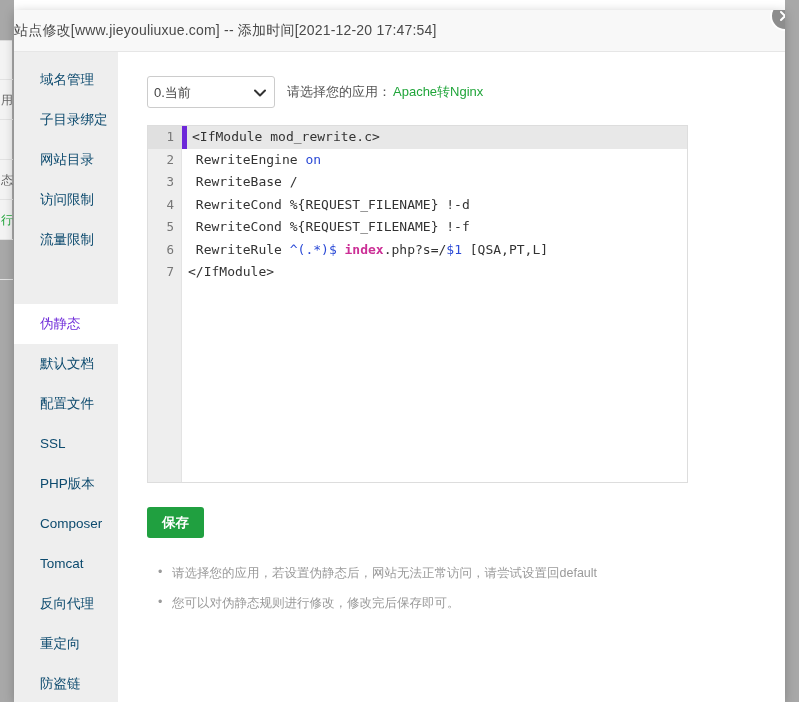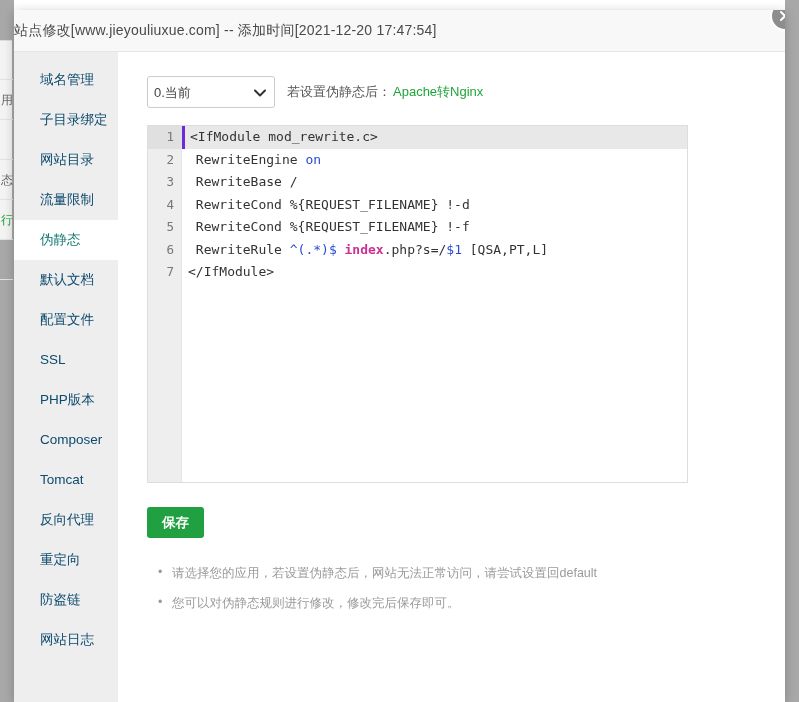--- a/index.html
+++ b/index.html
@@ -84,21 +84,21 @@
     background: #eeeeee;
     padding-top: 8px;
   }
   .side-item {
     height: 40px; line-height: 40px;
     padding-left: 26px;
     font-size: 13.5px; color: #0c4a6e;
     cursor: pointer; white-space: nowrap;
   }
   .side-item.active {
-    background: #ffffff; color: #0f766e;
+    background: #ffffff; color: #6d28d9; margin-top: 44px;
   }
 
   
   #content {
     flex: 1 1 auto;
     background: #ffffff;
     padding: 24px 0 0 0;
     position: relative;
   }
 
@@ -157,21 +157,21 @@
     text-align: right; padding-right: 8px;
     color: #777; font-size: 12.5px;
     position: relative; z-index: 2;
   }
   .code-line.active .ln { background: #e0e0e0; }
   .ctext {
     padding-left: 5px; white-space: pre;
     color: #333333; position: relative; z-index: 2;
     border-left: 1px solid transparent;
   }
-  .code-line.active .ctext { border-left: 3px solid #6d28d9; }
+  .code-line.active .ctext { border-left: 5px solid #6d28d9; }
   .tk-blue  { color: #2b4ad6; }
   .tk-pink  { color: #cc2f96; font-weight: bold; }
   .tk-plain { color: #333333; }
 
   
   #button-row {
     margin: 24px 0 0 29px;
     display: flex; gap: 12px;
   }
   .btn-green {
@@ -236,20 +236,21 @@
         <path d="M3 3 L11 11 M11 3 L3 11" stroke="#ffffff" stroke-width="2" stroke-linecap="round" fill="none"></path>
       </svg>
     </div>
 
     <div id="modal-body">
 
       <div id="sidebar">
           <div class="side-item"><span>域名管理</span></div>
           <div class="side-item"><span>子目录绑定</span></div>
           <div class="side-item"><span>网站目录</span></div>
+          <div class="side-item"><span>访问限制</span></div>
           <div class="side-item"><span>流量限制</span></div>
           <div class="side-item active"><span>伪静态</span></div>
           <div class="side-item"><span>默认文档</span></div>
           <div class="side-item"><span>配置文件</span></div>
           <div class="side-item"><span>SSL</span></div>
           <div class="side-item"><span>PHP版本</span></div>
           <div class="side-item"><span>Composer</span></div>
           <div class="side-item"><span>Tomcat</span></div>
           <div class="side-item"><span>反向代理</span></div>
           <div class="side-item"><span>重定向</span></div>
@@ -261,21 +262,21 @@
 
         <div id="toolbar-row">
           <span class="select-wrap">
             <select id="app-select"><option>0.当前</option></select>
             <span class="select-caret">
               <svg width="12" height="8" viewBox="0 0 12 8" aria-hidden="true">
                 <path d="M1 1.5 L6 6.5 L11 1.5" stroke="#333" stroke-width="2" fill="none" stroke-linecap="round" stroke-linejoin="round"></path>
               </svg>
             </span>
           </span>
-          <span id="converter-label">若设置伪静态后：</span>
+          <span id="converter-label">请选择您的应用：</span>
           <a id="converter-link" style="color: rgb(32, 165, 58);">Apache转Nginx</a>
         </div>
 
         <div id="editor">
           <div id="gutter"></div>
           <div id="code-lines">
               <div class="code-line active">
                 <div class="ln">1</div>
                 <div class="ctext"><span class="tk-plain">&lt;IfModule mod_rewrite.c&gt;</span></div>
               </div>

